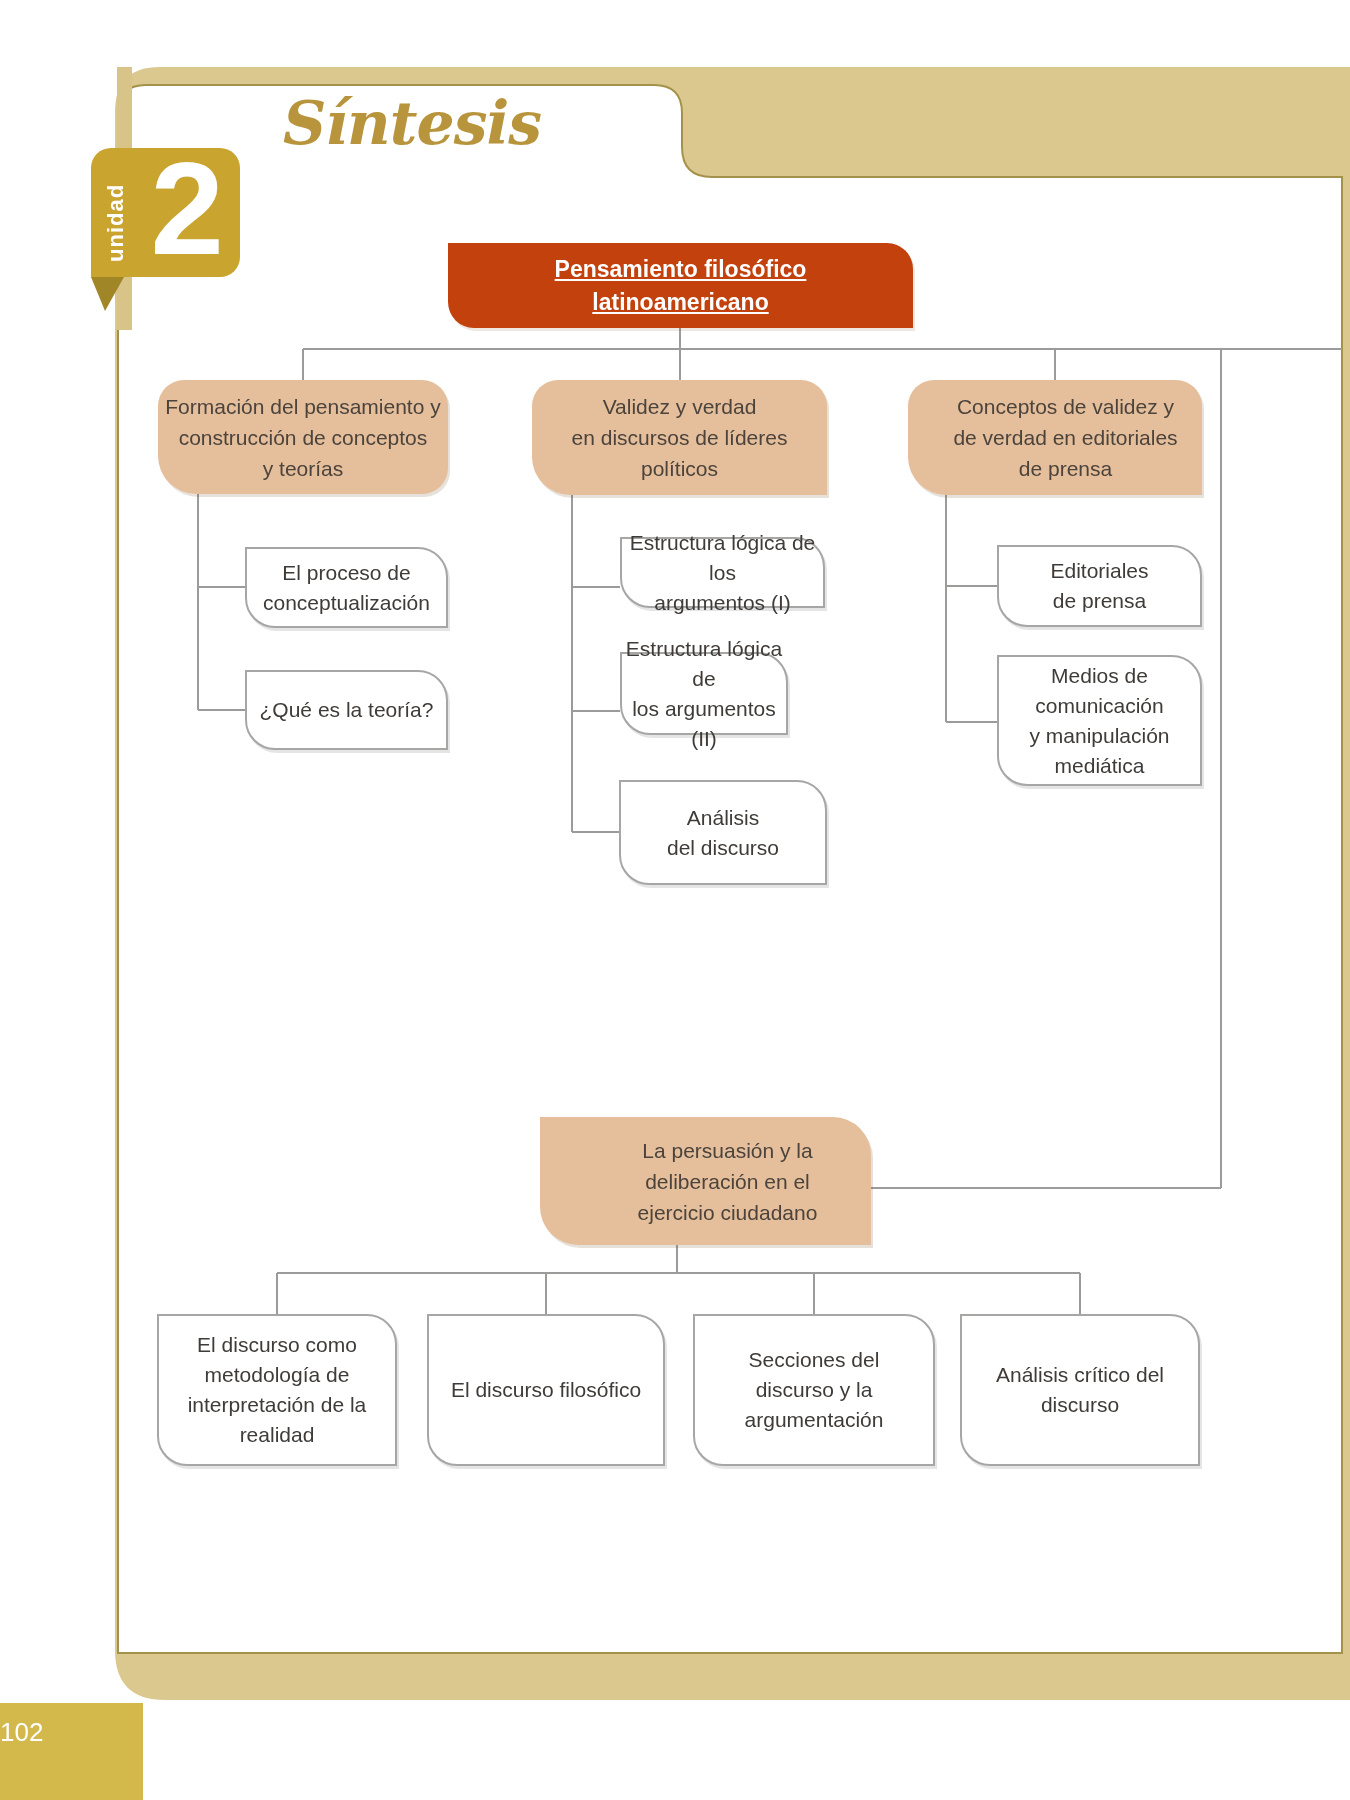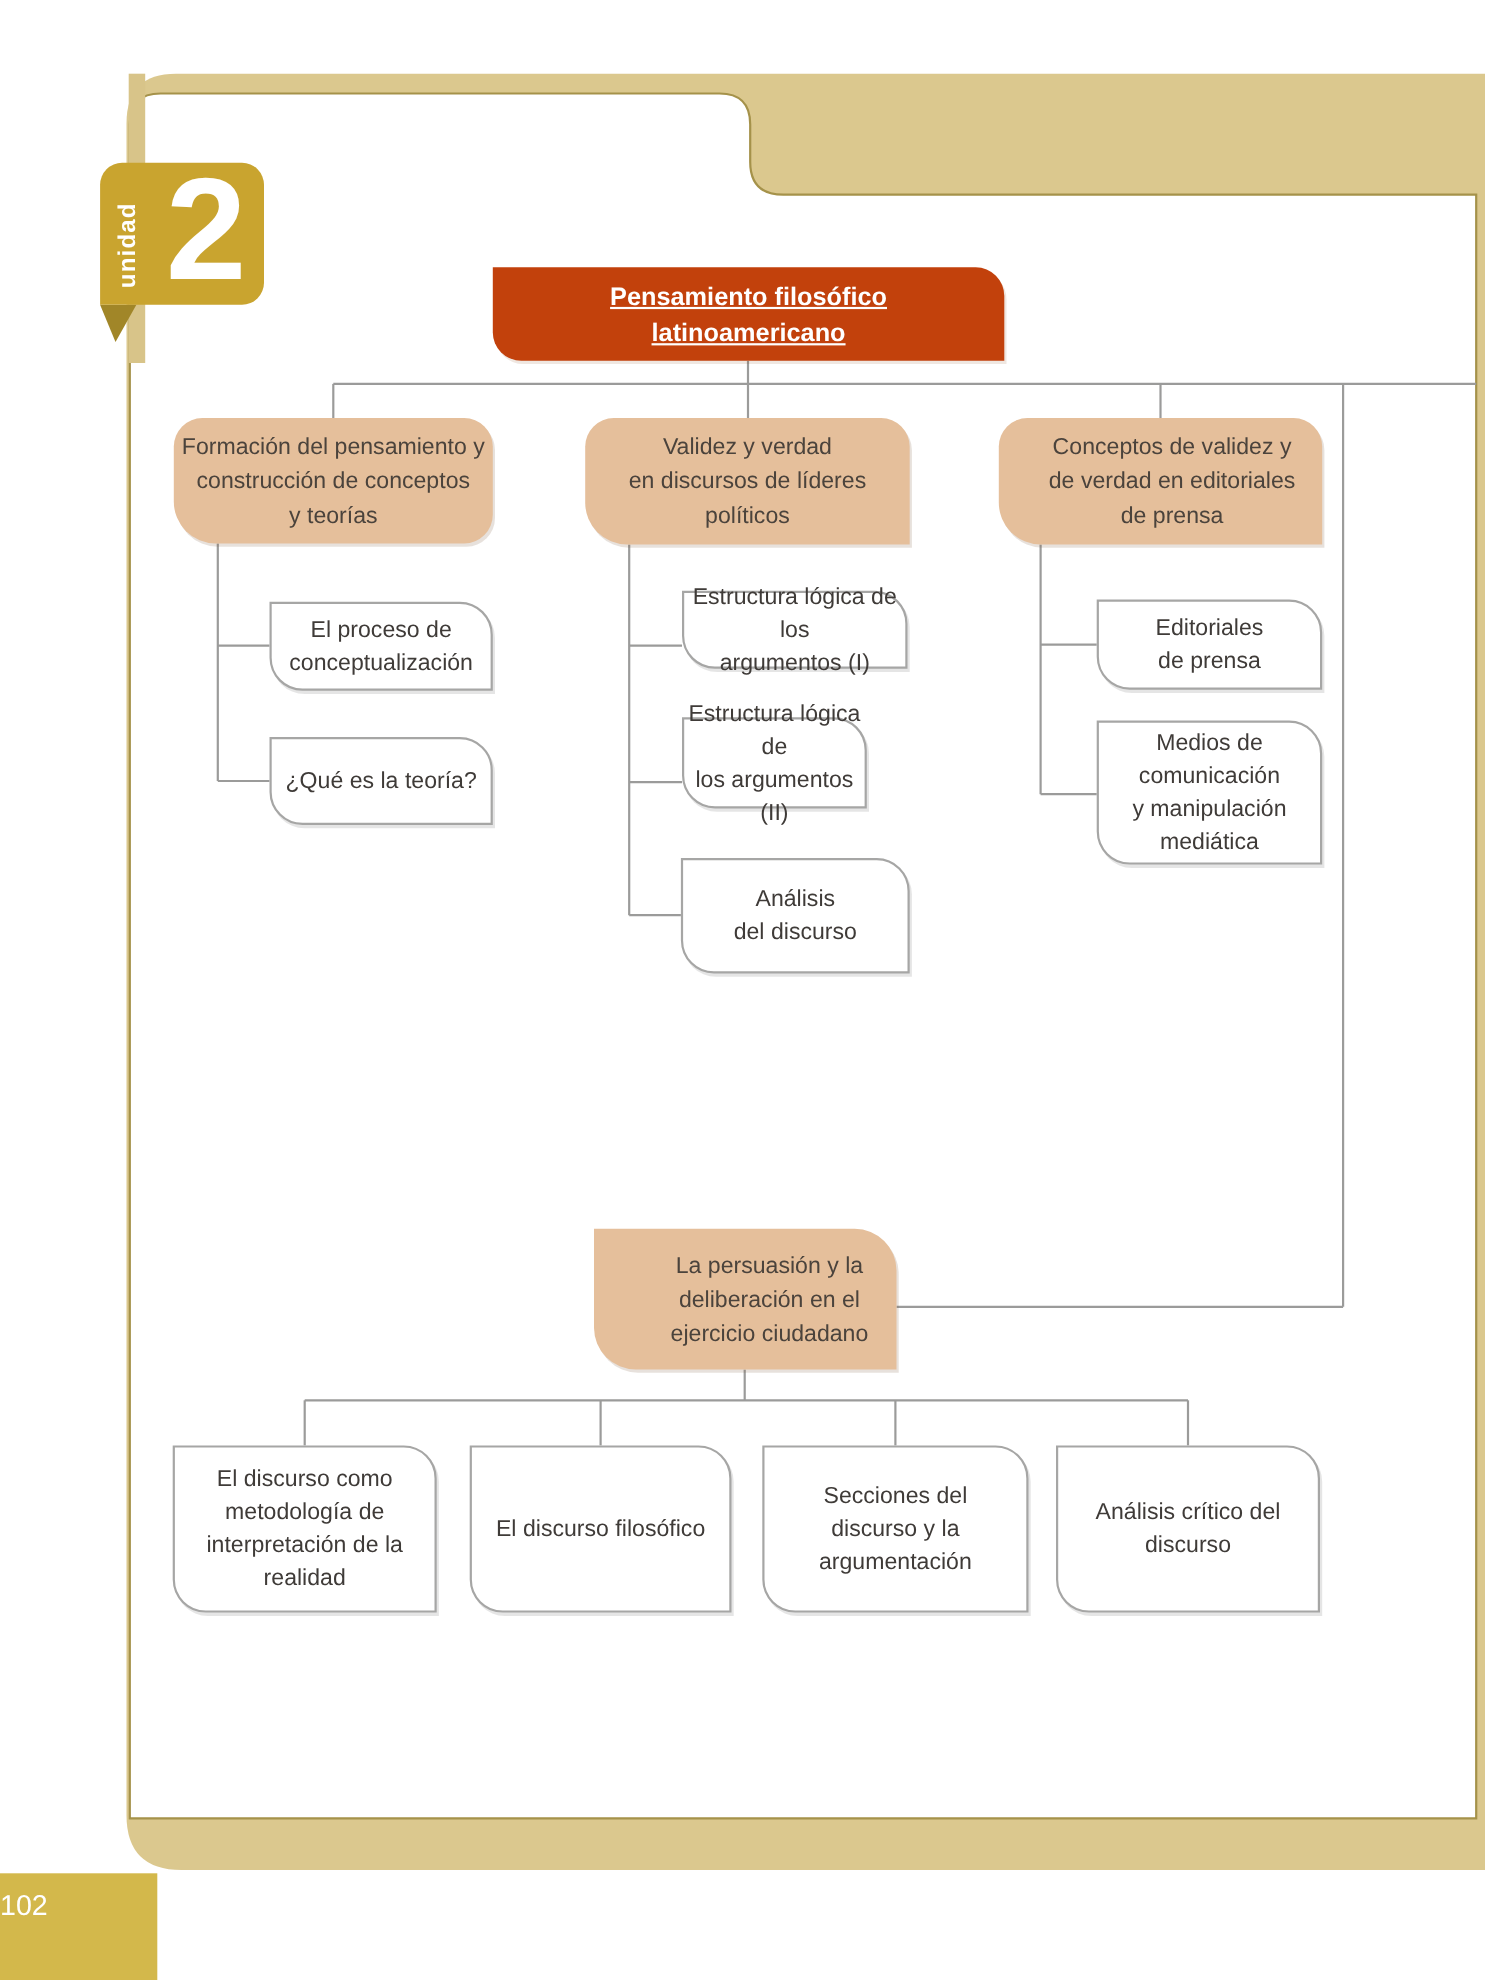--- a/index.html
+++ b/index.html
@@ -57,20 +57,21 @@
       <line x1="946" y1="586" x2="997" y2="586" stroke="#9b9b9a" stroke-width="2"></line>
       <line x1="946" y1="722" x2="997" y2="722" stroke="#9b9b9a" stroke-width="2"></line>
       <line x1="677" y1="1245" x2="677" y2="1273" stroke="#9b9b9a" stroke-width="2"></line>
       <line x1="277" y1="1273" x2="1080" y2="1273" stroke="#9b9b9a" stroke-width="2"></line>
       <line x1="277" y1="1273" x2="277" y2="1314" stroke="#9b9b9a" stroke-width="2"></line>
       <line x1="546" y1="1273" x2="546" y2="1314" stroke="#9b9b9a" stroke-width="2"></line>
       <line x1="814" y1="1273" x2="814" y2="1314" stroke="#9b9b9a" stroke-width="2"></line>
       <line x1="1080" y1="1273" x2="1080" y2="1314" stroke="#9b9b9a" stroke-width="2"></line>
     </svg>
 
+  <div id="title">Síntesis</div>
   <div id="unit-badge">
     <span id="unit-label">unidad</span>
     <span id="unit-number">2</span>
   </div>
 
   <div id="nodes">
       <div class="node root" style="left: 448px; top: 243px; width: 465px; height: 85px;"><span>Pensamiento filosófico
 latinoamericano</span></div>
       <div class="node parent" style="left: 158px; top: 380px; width: 290px; height: 114px; border-radius: 26px 26px 26px 38px;"><span>Formación del pensamiento y
 construcción de conceptos
@@ -89,21 +90,21 @@
       <div class="node child" style="left: 620px; top: 652px; width: 168px; height: 83px;"><span>Estructura lógica de
 los argumentos (II)</span></div>
       <div class="node child" style="left: 619px; top: 780px; width: 208px; height: 105px;"><span>Análisis
 del discurso</span></div>
       <div class="node child" style="left: 997px; top: 545px; width: 205px; height: 82px;"><span>Editoriales
 de prensa</span></div>
       <div class="node child" style="left: 997px; top: 655px; width: 205px; height: 131px;"><span>Medios de
 comunicación
 y manipulación
 mediática</span></div>
-      <div class="node parent" style="left: 540px; top: 1117px; width: 275px; height: 128px; border-radius: 0px 38px; padding-left: 44px;"><span>La persuasión y la
+      <div class="node parent" style="left: 540px; top: 1117px; width: 331px; height: 128px; border-radius: 0px 38px; padding-left: 44px;"><span>La persuasión y la
 deliberación en el
 ejercicio ciudadano</span></div>
       <div class="node child" style="left: 157px; top: 1314px; width: 240px; height: 152px;"><span>El discurso como
 metodología de
 interpretación de la
 realidad</span></div>
       <div class="node child" style="left: 427px; top: 1314px; width: 238px; height: 152px; text-align: center;"><span>El discurso filosófico</span></div>
       <div class="node child" style="left: 693px; top: 1314px; width: 242px; height: 152px;"><span>Secciones del
 discurso y la
 argumentación</span></div>

